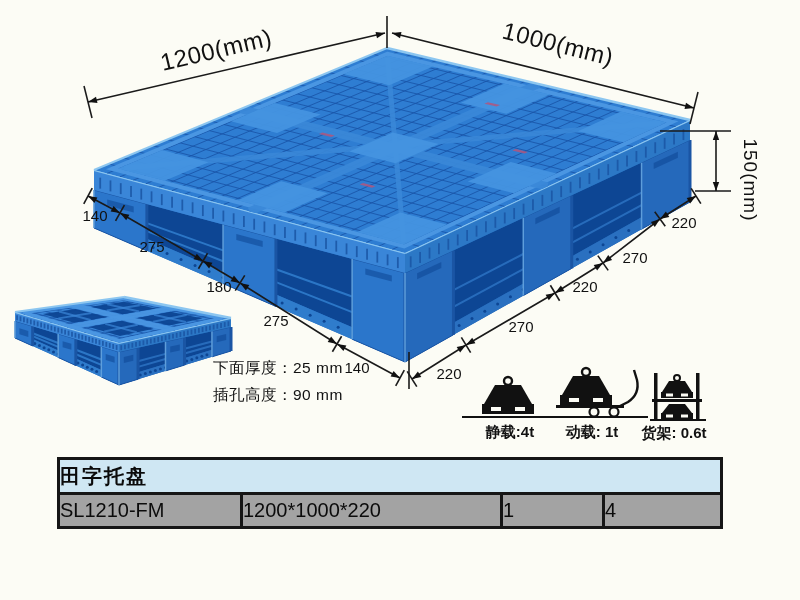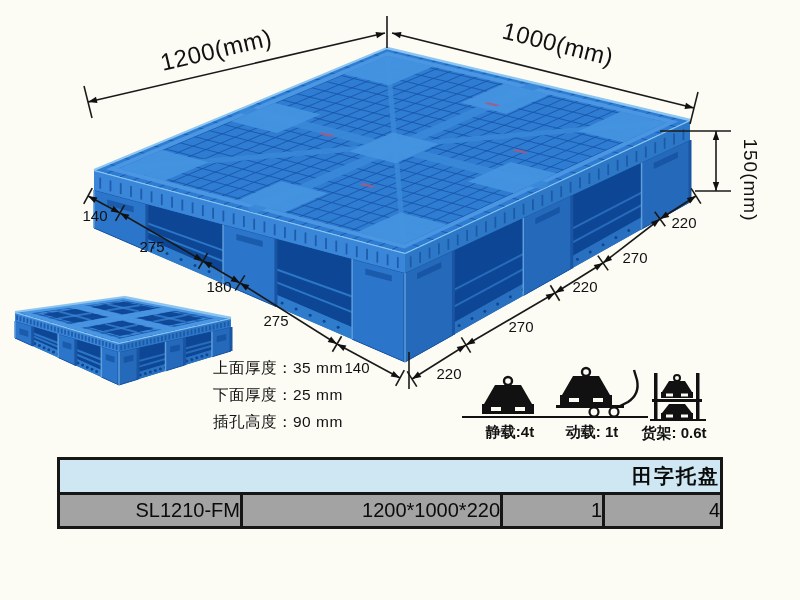--- a/index.html
+++ b/index.html
@@ -19,21 +19,21 @@
   .notes{
     position:absolute;left:213px;top:354px;
     font-size:15.5px;line-height:27px;letter-spacing:.5px;
   }
   .notes div{white-space:pre;}
   table.spec{
     position:absolute;left:57px;top:457px;
     border-collapse:collapse;table-layout:fixed;width:663px;
   }
   table.spec td{
-    border:3px solid #161616;text-align:right;vertical-align:middle;
+    border:3px solid #161616;text-align:left;vertical-align:middle;
     padding:0;font-size:20px;color:#0b0b0b;
   }
   td.t-title{height:32px;background:#cfe7f3;font-size:21px;font-weight:bold;letter-spacing:2px;}
   tr.t-head td{height:34px;background:#f5f2e8;font-weight:500;}
   tr.t-row td{height:31px;background:#a3a3a3;}
 </style>
 </head>
 <body>
 
 <div class="stage">
@@ -526,21 +526,20 @@
         <rect x="681" y="414.5" width="7" height="3" fill="#fcfcf5"></rect>
       </g>
 
       <text class="iconlabel" x="510" y="437" text-anchor="middle">静载:4t</text>
       <text class="iconlabel" x="592" y="437" text-anchor="middle">动载: 1t</text>
       <text class="iconlabel" x="674" y="438" text-anchor="middle">货架: 0.6t</text>
     </g>
   </svg>
 
   <div class="notes">
-    <div>上面厚度：35 mm</div>
     <div>下面厚度：25 mm</div>
     <div>插孔高度：90 mm</div>
   </div>
 
   <table class="spec">
     <colgroup>
         <col style="width:183px">
         <col style="width:260px">
         <col style="width:102px">
         <col style="width:118px">

